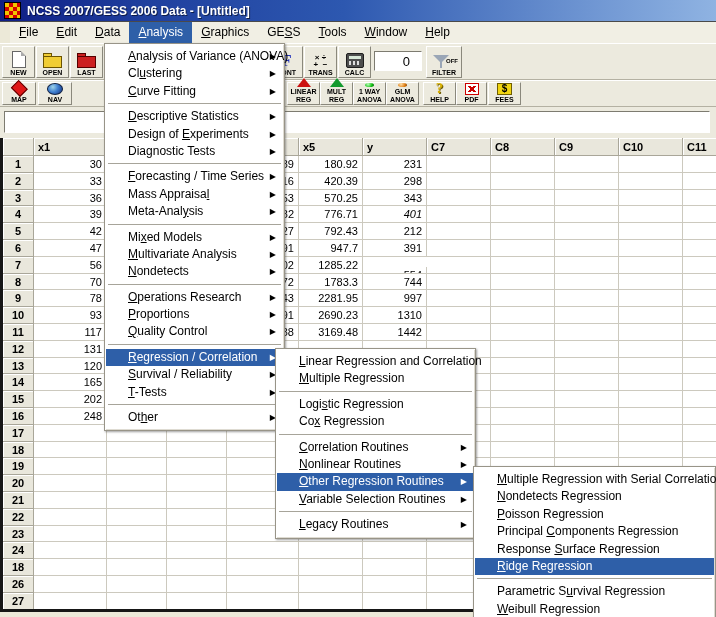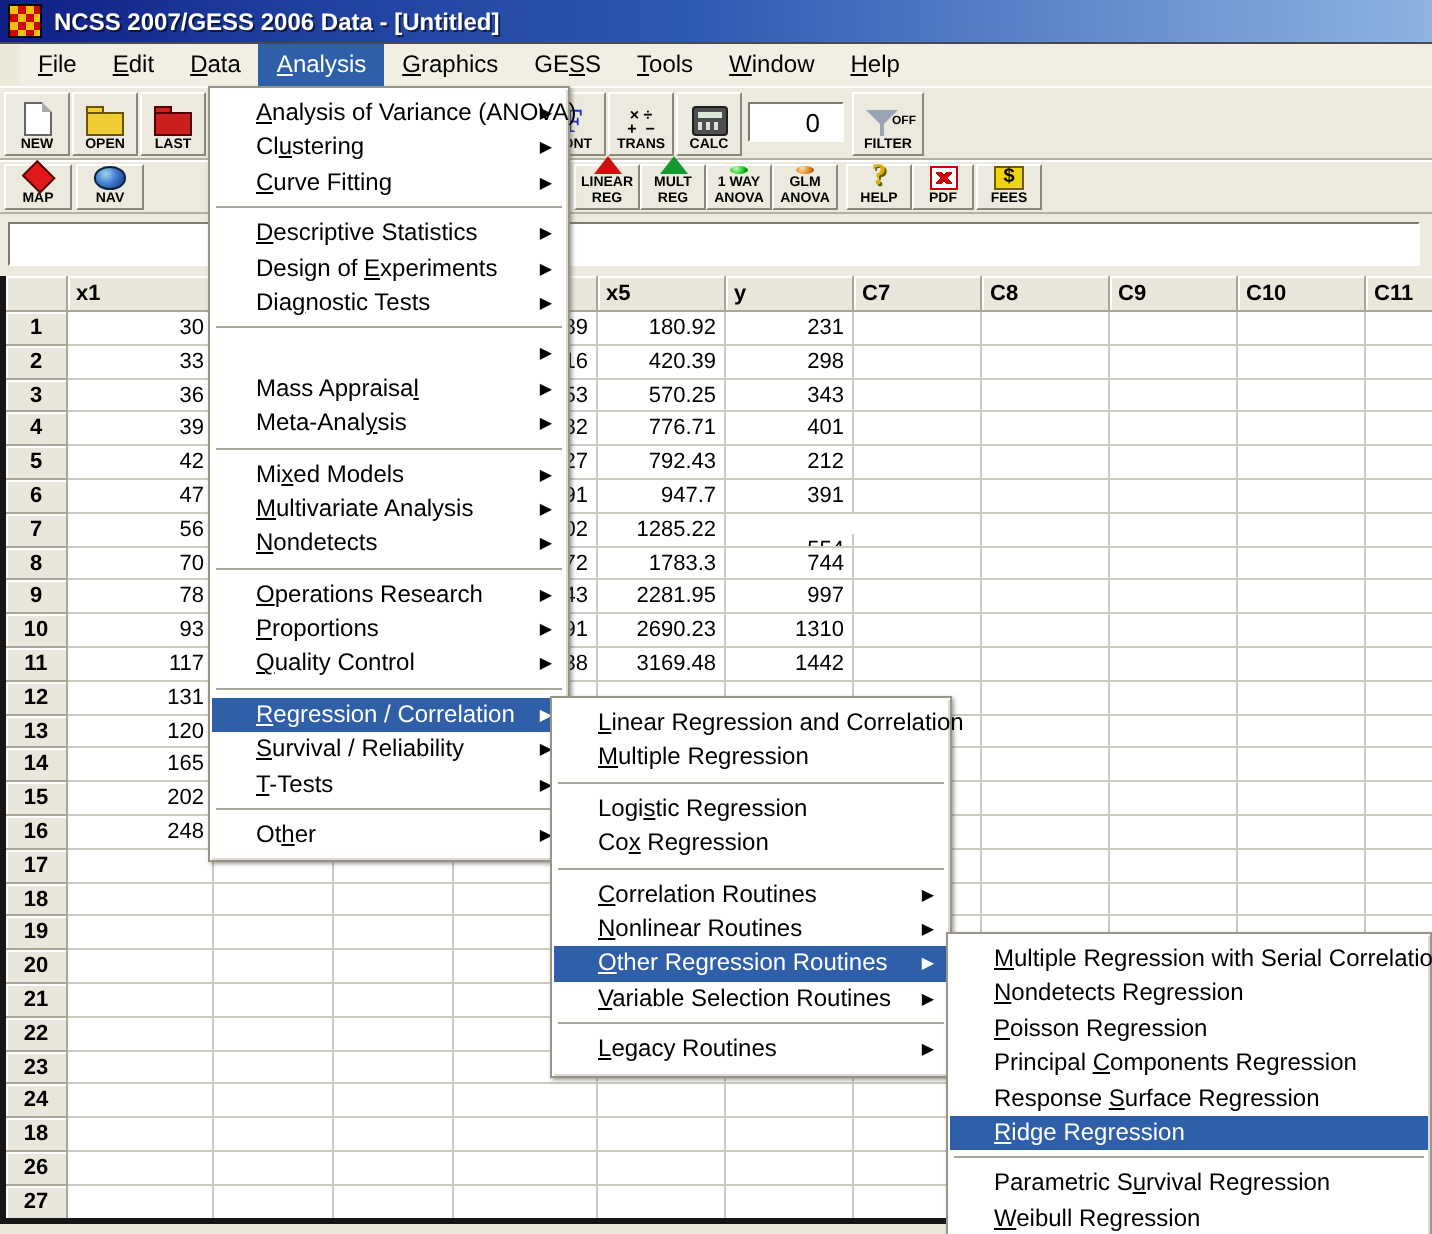--- a/index.html
+++ b/index.html
@@ -263,21 +263,21 @@
       <div class="g-cell" style="width: 64px;"></div>
       <div class="g-cell" style="width: 80px;"></div>
     </div>
     <div class="g-row">
       <div class="g-rhead" style="width: 31px;">4</div>
       <div class="g-cell" style="width: 73px;">39</div>
       <div class="g-cell" style="width: 60px;"></div>
       <div class="g-cell" style="width: 60px;"></div>
       <div class="g-cell" style="width: 72px;">.82</div>
       <div class="g-cell" style="width: 64px;">776.71</div>
-      <div class="g-cell" style="width: 64px;">401</div>
+      <div class="g-cell" style="width: 64px; font-style: italic;">401</div>
       <div class="g-cell" style="width: 64px;"></div>
       <div class="g-cell" style="width: 64px;"></div>
       <div class="g-cell" style="width: 64px;"></div>
       <div class="g-cell" style="width: 64px;"></div>
       <div class="g-cell" style="width: 80px;"></div>
     </div>
     <div class="g-row">
       <div class="g-rhead" style="width: 31px;">5</div>
       <div class="g-cell" style="width: 73px;">42</div>
       <div class="g-cell" style="width: 60px;"></div>
@@ -604,21 +604,21 @@
 
 <div class="menu menu-analysis">
     <div class="menu-item"><span><u>A</u>nalysis of Variance (ANOVA)</span><span class="arrow">▶</span></div>
     <div class="menu-item"><span>Cl<u>u</u>stering</span><span class="arrow">▶</span></div>
     <div class="menu-item"><span><u>C</u>urve Fitting</span><span class="arrow">▶</span></div>
     <div class="menu-sep"></div>
     <div class="menu-item"><span><u>D</u>escriptive Statistics</span><span class="arrow">▶</span></div>
     <div class="menu-item"><span>Design of <u>E</u>xperiments</span><span class="arrow">▶</span></div>
     <div class="menu-item"><span>Dia<u>g</u>nostic Tests</span><span class="arrow">▶</span></div>
     <div class="menu-sep"></div>
-    <div class="menu-item"><span class="arrow">▶</span></div>
+    <div class="menu-item"><span><u>F</u>orecasting / Time Series</span><span class="arrow">▶</span></div>
     <div class="menu-item"><span>Mass Appraisa<u>l</u></span><span class="arrow">▶</span></div>
     <div class="menu-item"><span>Meta-Anal<u>y</u>sis</span><span class="arrow">▶</span></div>
     <div class="menu-sep"></div>
     <div class="menu-item"><span>Mi<u>x</u>ed Models</span><span class="arrow">▶</span></div>
     <div class="menu-item"><span><u>M</u>ultivariate Analysis</span><span class="arrow">▶</span></div>
     <div class="menu-item"><span><u>N</u>ondetects</span><span class="arrow">▶</span></div>
     <div class="menu-sep"></div>
     <div class="menu-item"><span><u>O</u>perations Research</span><span class="arrow">▶</span></div>
     <div class="menu-item"><span><u>P</u>roportions</span><span class="arrow">▶</span></div>
     <div class="menu-item"><span><u>Q</u>uality Control</span><span class="arrow">▶</span></div>

